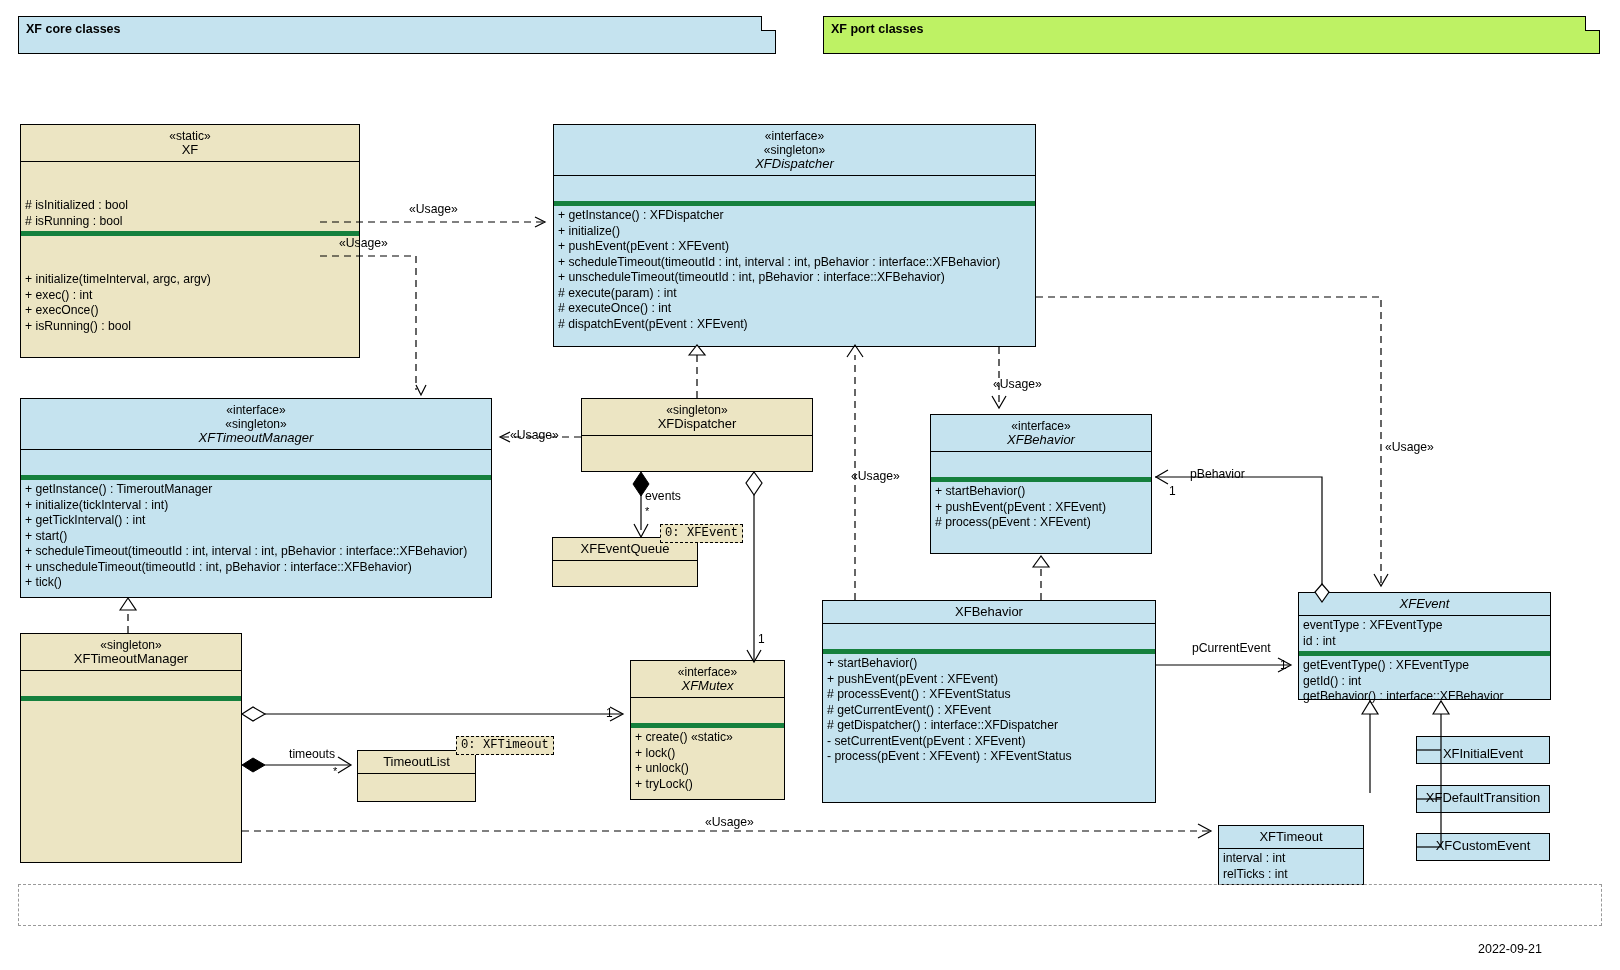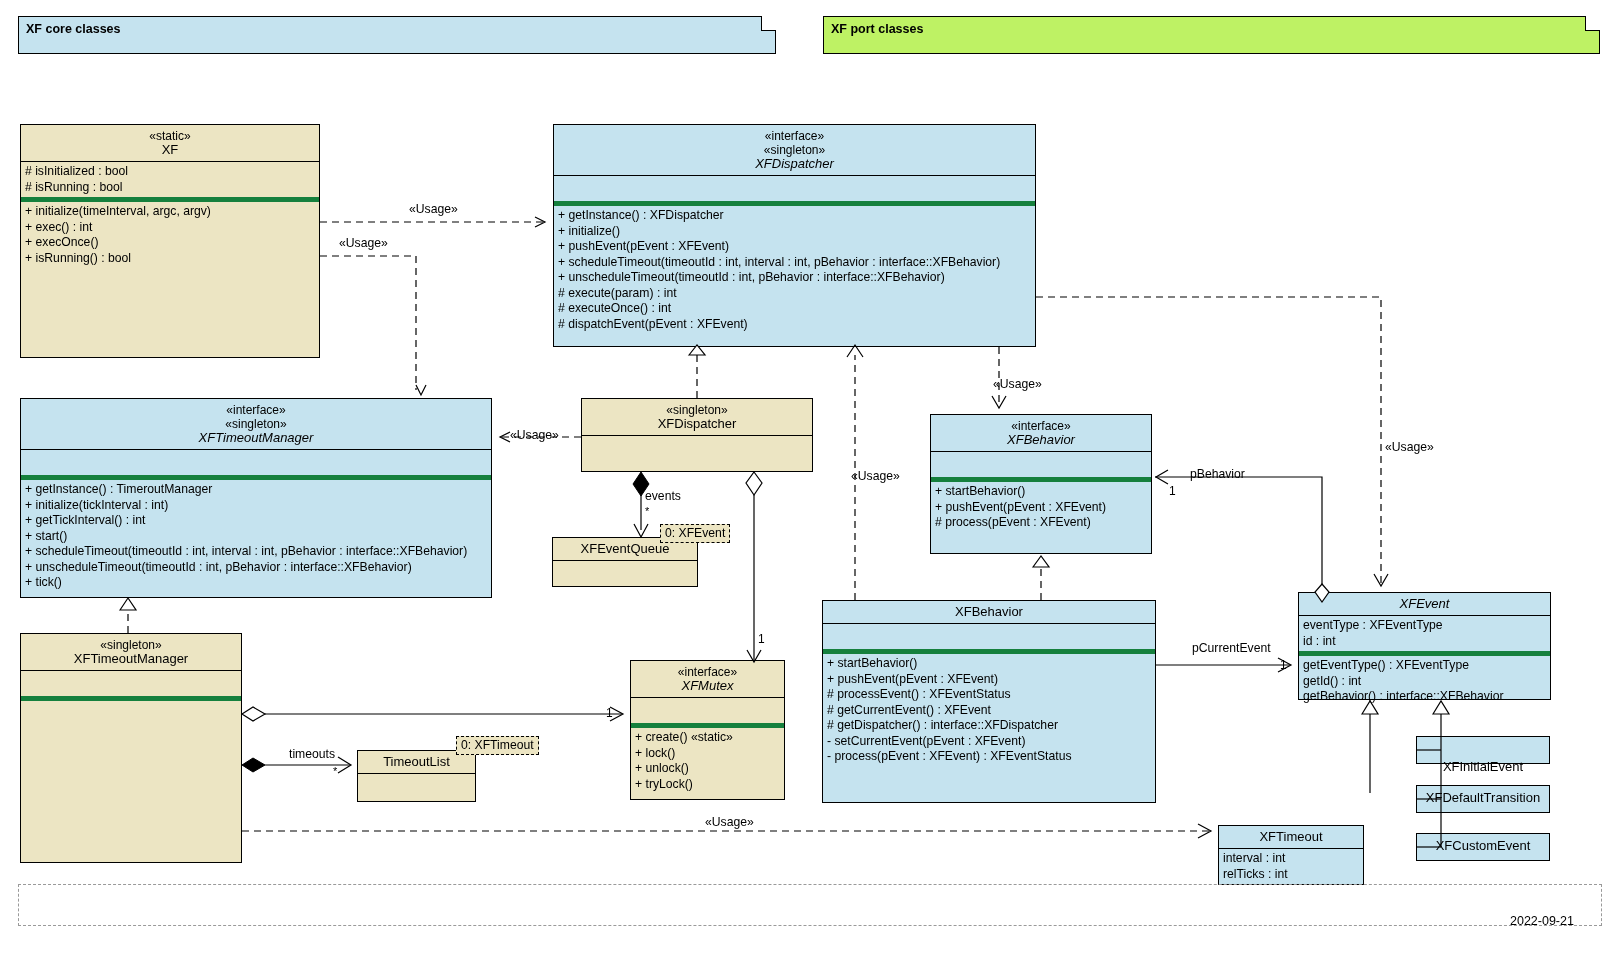--- a/index.html
+++ b/index.html
@@ -101,20 +101,21 @@
 
   
   .tparam {
     position: absolute;
     background: #ece5c3;
     border: 1px dashed #000;
     font-size: 12.2px;
     padding: 1px 4px 2px 4px;
     white-space: nowrap;
     line-height: 14px;
+    font-family: Liberation Mono, monospace;
   }
 
   
   .lbl {
     position: absolute;
     font-size: 12.2px;
     background: transparent;
     white-space: nowrap;
     line-height: 13px;
   }
@@ -142,21 +143,21 @@
   <div class="pkg-note pkg-blue" style="left:18px; top:16px; width:758px; height:38px;">
     <span class="pkg-label">XF core classes</span>
     <span class="dogear"></span>
   </div>
 
   <div class="pkg-note pkg-tan" style="left:823px; top:16px; width:777px; height:38px;">
     <span class="pkg-label">XF port classes</span>
     <span class="dogear"></span>
   </div>
 
-  <div class="cls tan" style="left:20px; top:124px; width:300px; height:234px;">
+  <div class="cls tan" style="left:20px; top:124px; width:340px; height:234px;gap:34px;">
     <div class="hdr">
       <span class="stereo">«static»</span>
       <span class="cname">XF</span>
     </div>
     <div class="attrs">
       <div># isInitialized : bool</div>
       <div># isRunning : bool</div>
     </div>
     <div class="ops">
       <div>+ initialize(timeInterval, argc, argv)</div>
@@ -298,21 +299,21 @@
     <div class="hdr">
       <span class="cname">XFTimeout</span>
     </div>
     <div class="ops">
       <div>interval : int</div>
       <div>relTicks : int</div>
     </div>
   </div>
 
   <div class="cls blue simple" style="left:1416px; top:736px; width:134px; height:28px;">
-    <div class="hdr" style="padding-top:23px;">
+    <div class="hdr" style="padding-top:10px;">
       <span class="cname">XFInitialEvent</span>
     </div>
   </div>
 
   <div class="cls blue simple" style="left:1416px; top:785px; width:134px; height:28px;">
     <div class="hdr" style="padding-top:5px;">
       <span class="cname">XFDefaultTransition</span>
     </div>
   </div>
 
@@ -466,15 +467,15 @@
   <span class="lbl" style="left:1190px; top:468px;">pBehavior</span>
   <span class="lbl mult" style="left:1169px; top:485px;">1</span>
 
   <span class="lbl" style="left:1192px; top:642px;">pCurrentEvent</span>
   <span class="lbl mult" style="left:1280px; top:659px;">1</span>
 
   <span class="lbl mult" style="left:758px; top:633px;">1</span>
   <span class="lbl mult" style="left:606px; top:707px;">1</span>
 
   <div class="footer-frame" style="left:18px; top:884px; width:1584px; height:42px;"></div>
-  <span class="footer-date" style="left:1478px; top:914px;margin-left:32px;">2022-09-21</span>
+  <span class="footer-date" style="left:1478px; top:942px;">2022-09-21</span>
 
 </div>
 
 </body></html>

